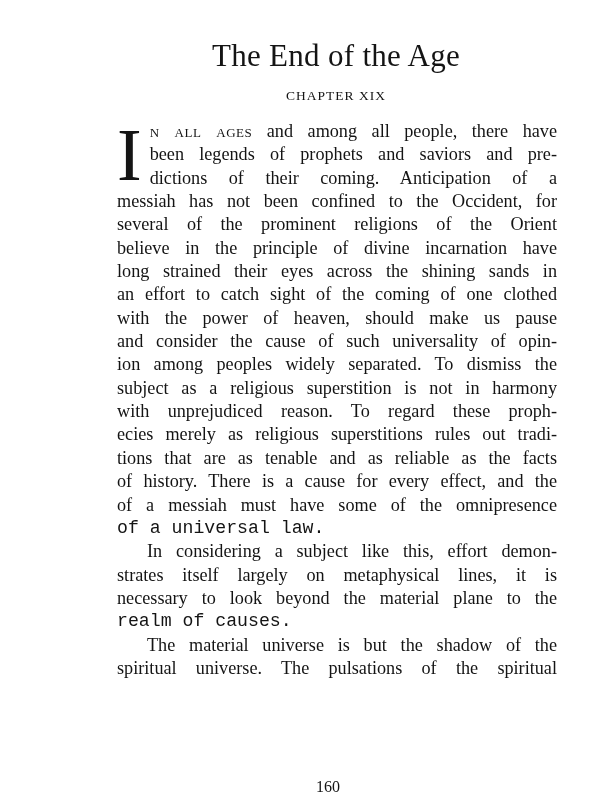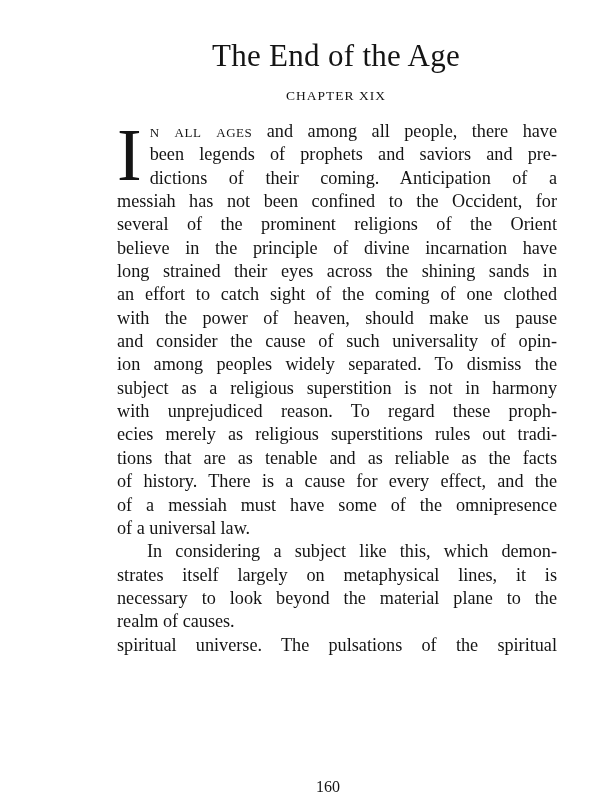--- a/index.html
+++ b/index.html
@@ -68,21 +68,21 @@
     margin-top: 38px;
   }
   .page-number {
     position: absolute;
     left: 0; width: 656px;
     top: 778px;
     text-align: center;
     font-size: 16px;
   }
   .line { display: block; text-align: justify; text-align-last: justify; }
-  .line.last { text-align-last: left; }
+  .line.last { text-align-last: left; font-family: Liberation Mono, monospace; }
 </style>
 </head>
 <body>
 
 <div class="page">
   <h1 class="title">The End of the Age</h1>
   <h2 class="chapter">CHAPTER XIX</h2>
 
   <div class="body">
     <p>
@@ -100,24 +100,25 @@
       <span class="line">ion among peoples widely separated. To dismiss the</span>
       <span class="line">subject as a religious superstition is not in harmony</span>
       <span class="line">with unprejudiced reason. To regard these proph-</span>
       <span class="line">ecies merely as religious superstitions rules out tradi-</span>
       <span class="line">tions that are as tenable and as reliable as the facts</span>
       <span class="line">of history. There is a cause for every effect, and the</span>
       <span class="line">of a messiah must have some of the omnipresence</span>
       <span class="line last">of a universal law.</span>
     </p>
     <p>
-      <span class="line" style="padding-left:30px">In considering a subject like this, which demon-</span>
+      <span class="line" style="padding-left:30px">In considering a subject like this, effort demon-</span>
       <span class="line">strates itself largely on metaphysical lines, it is</span>
       <span class="line">necessary to look beyond the material plane to the</span>
       <span class="line last">realm of causes.</span>
     </p>
     <p>
+      <span class="line" style="padding-left:30px">The material universe is but the shadow of the</span>
       <span class="line">spiritual universe. The pulsations of the spiritual</span>
     </p>
   </div>
 
   <div class="page-number">160</div>
 </div>
 
 </body></html>

